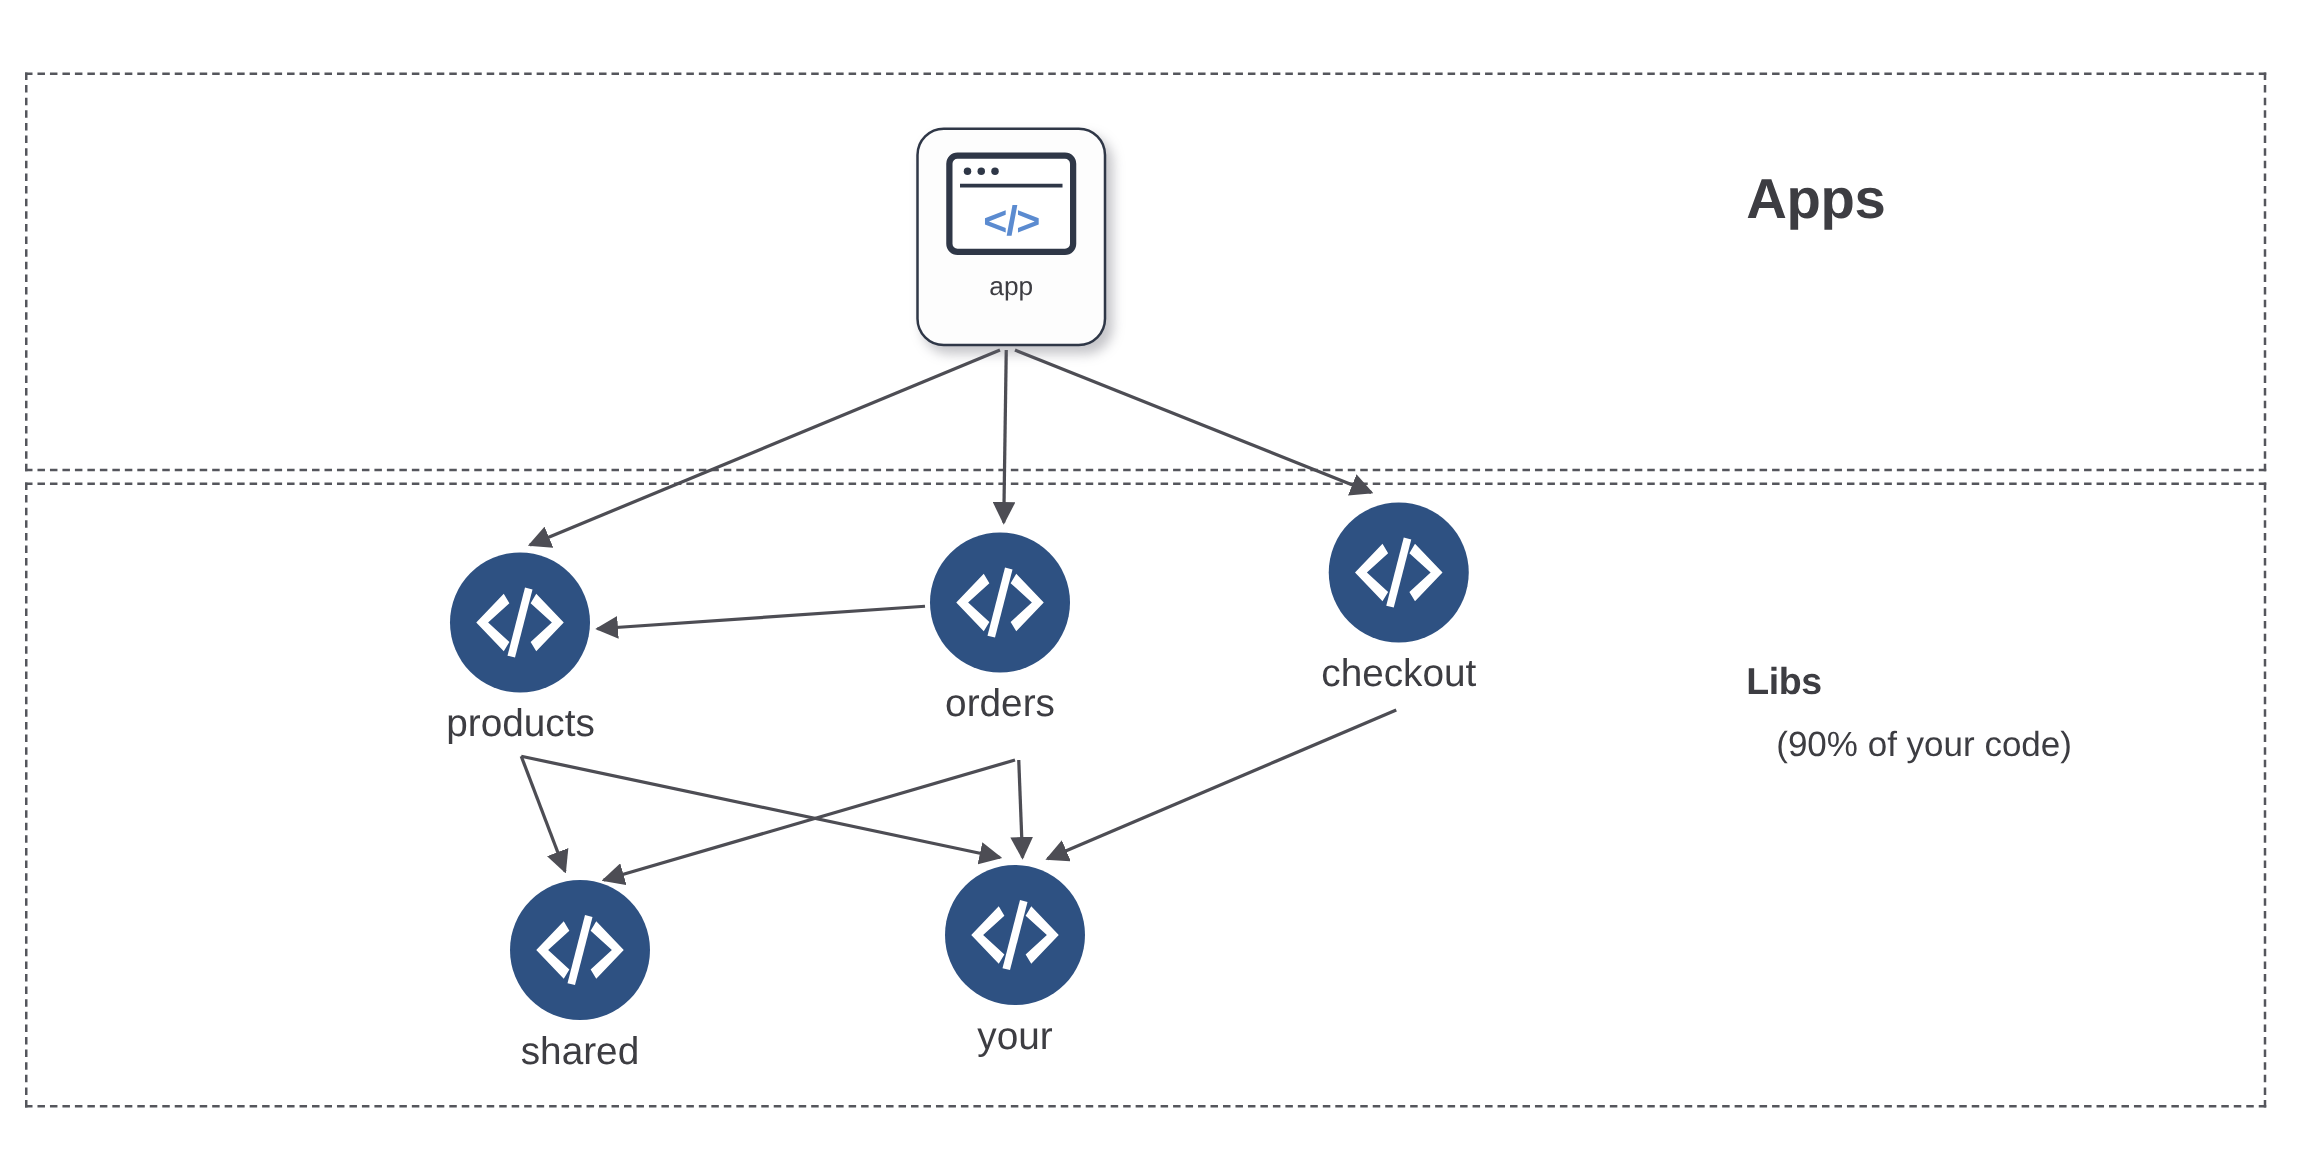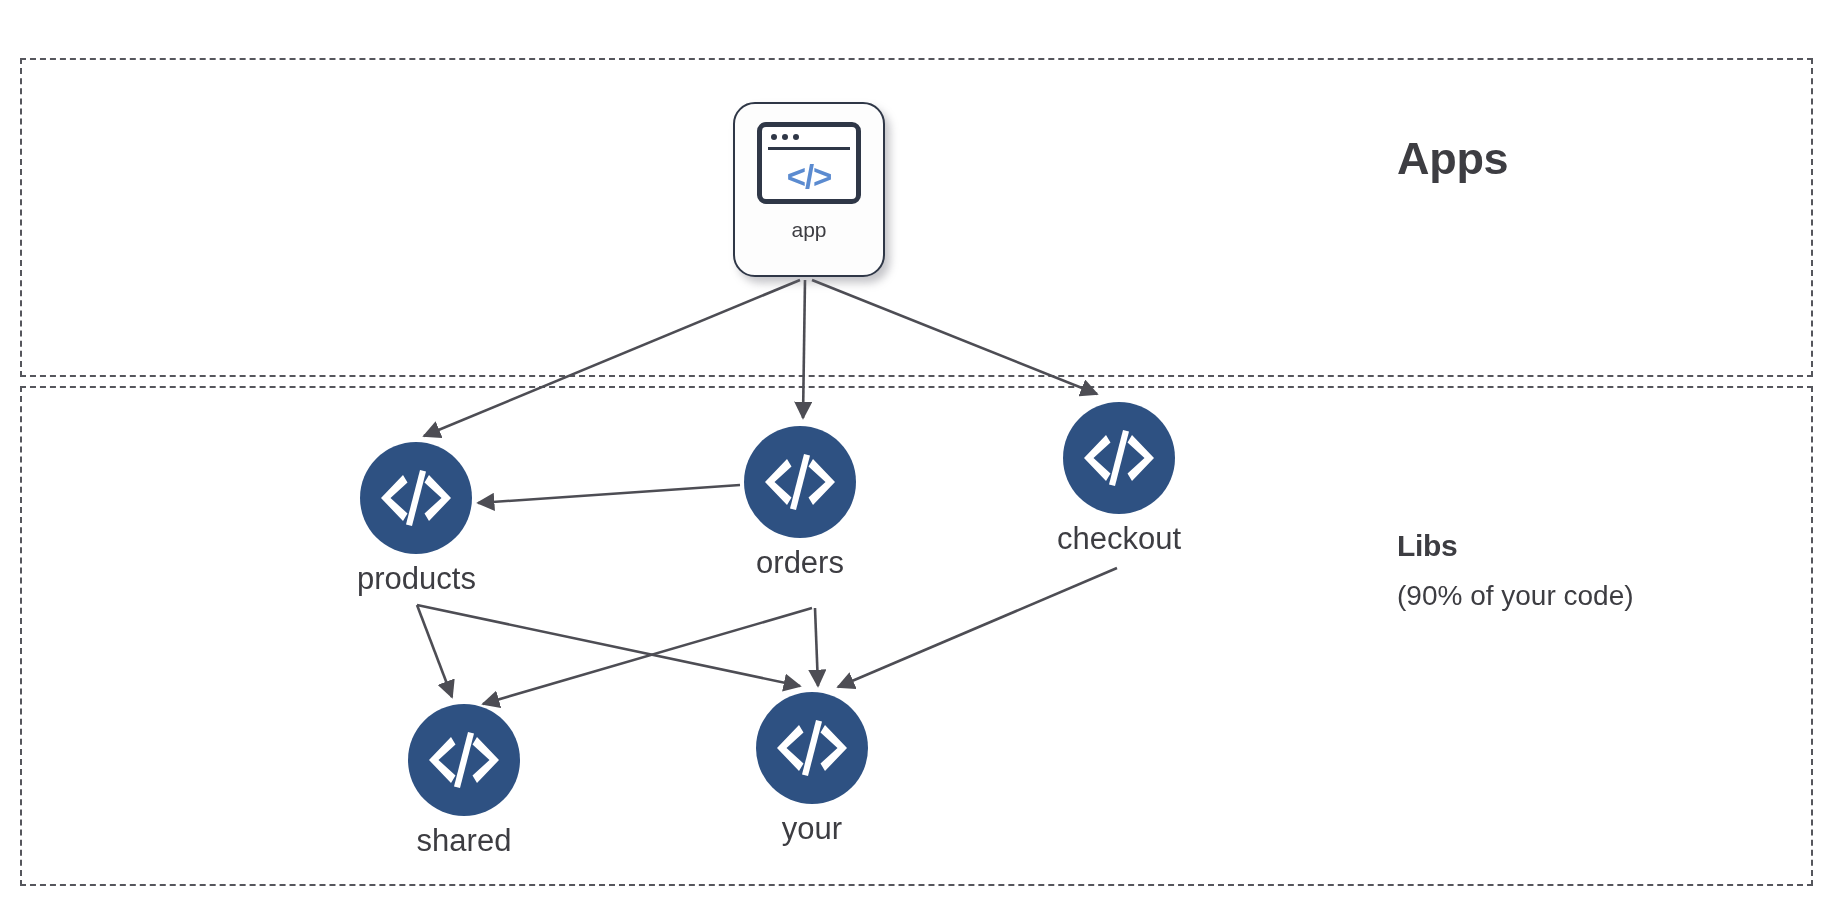--- a/index.html
+++ b/index.html
@@ -60,21 +60,21 @@
     top: 132px;
   }
   #caption-apps .caption-title { font-size: 45px; line-height: 54px; }
   #caption-apps .caption-sub  { font-size: 34px; line-height: 44px; margin-top: 2px; }
 
   #caption-libs {
     left: 1397px;
     top: 519px;
   }
   #caption-libs .caption-title { font-size: 30px; line-height: 54px; }
-  #caption-libs .caption-sub  { font-size: 28px; line-height: 38px; margin-top: 4px; }
+  #caption-libs .caption-sub  { font-size: 28px; line-height: 38px; margin-top: 4px; margin-left: 24px; }
 
   
   #edges {
     position: absolute;
     left: 0;
     top: 0;
     width: 1838px;
     height: 920px;
     z-index: 3;
     pointer-events: none;

